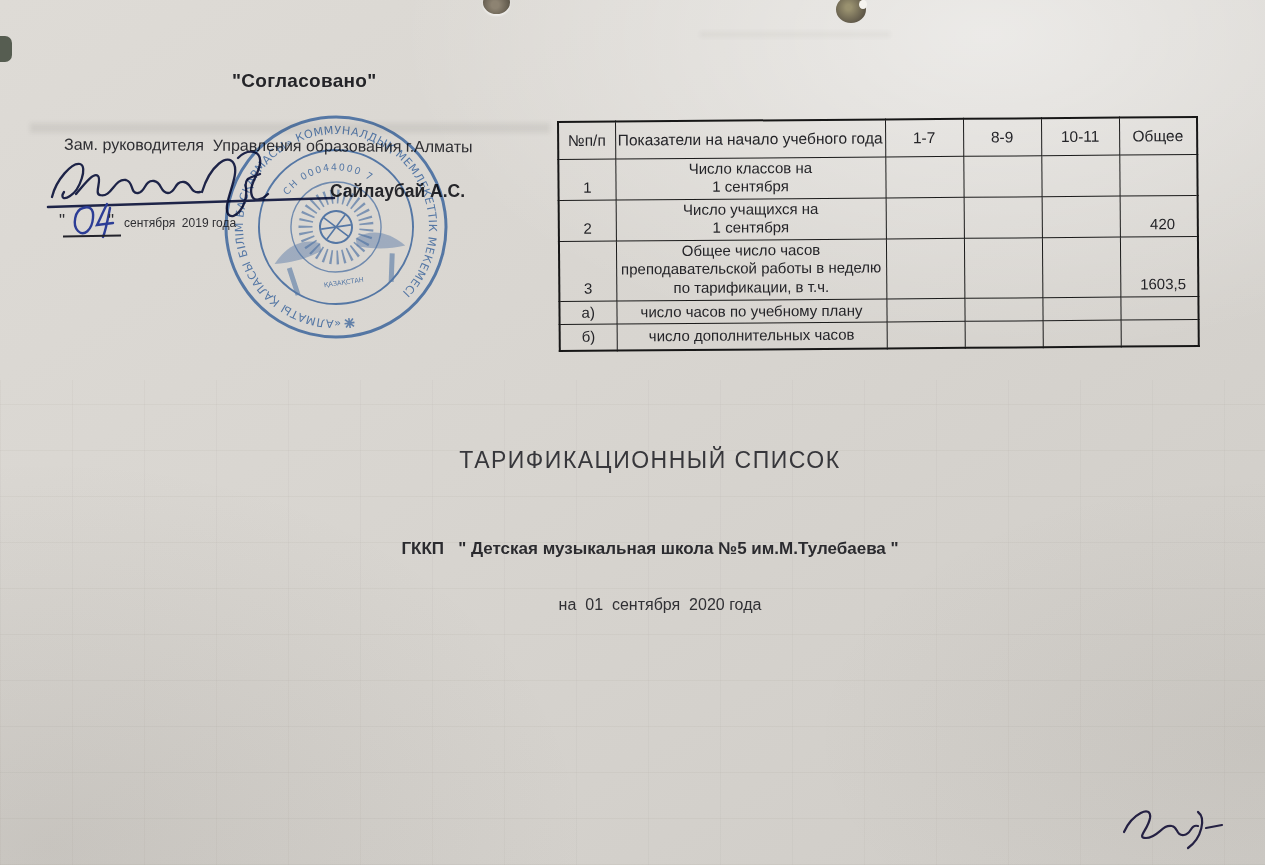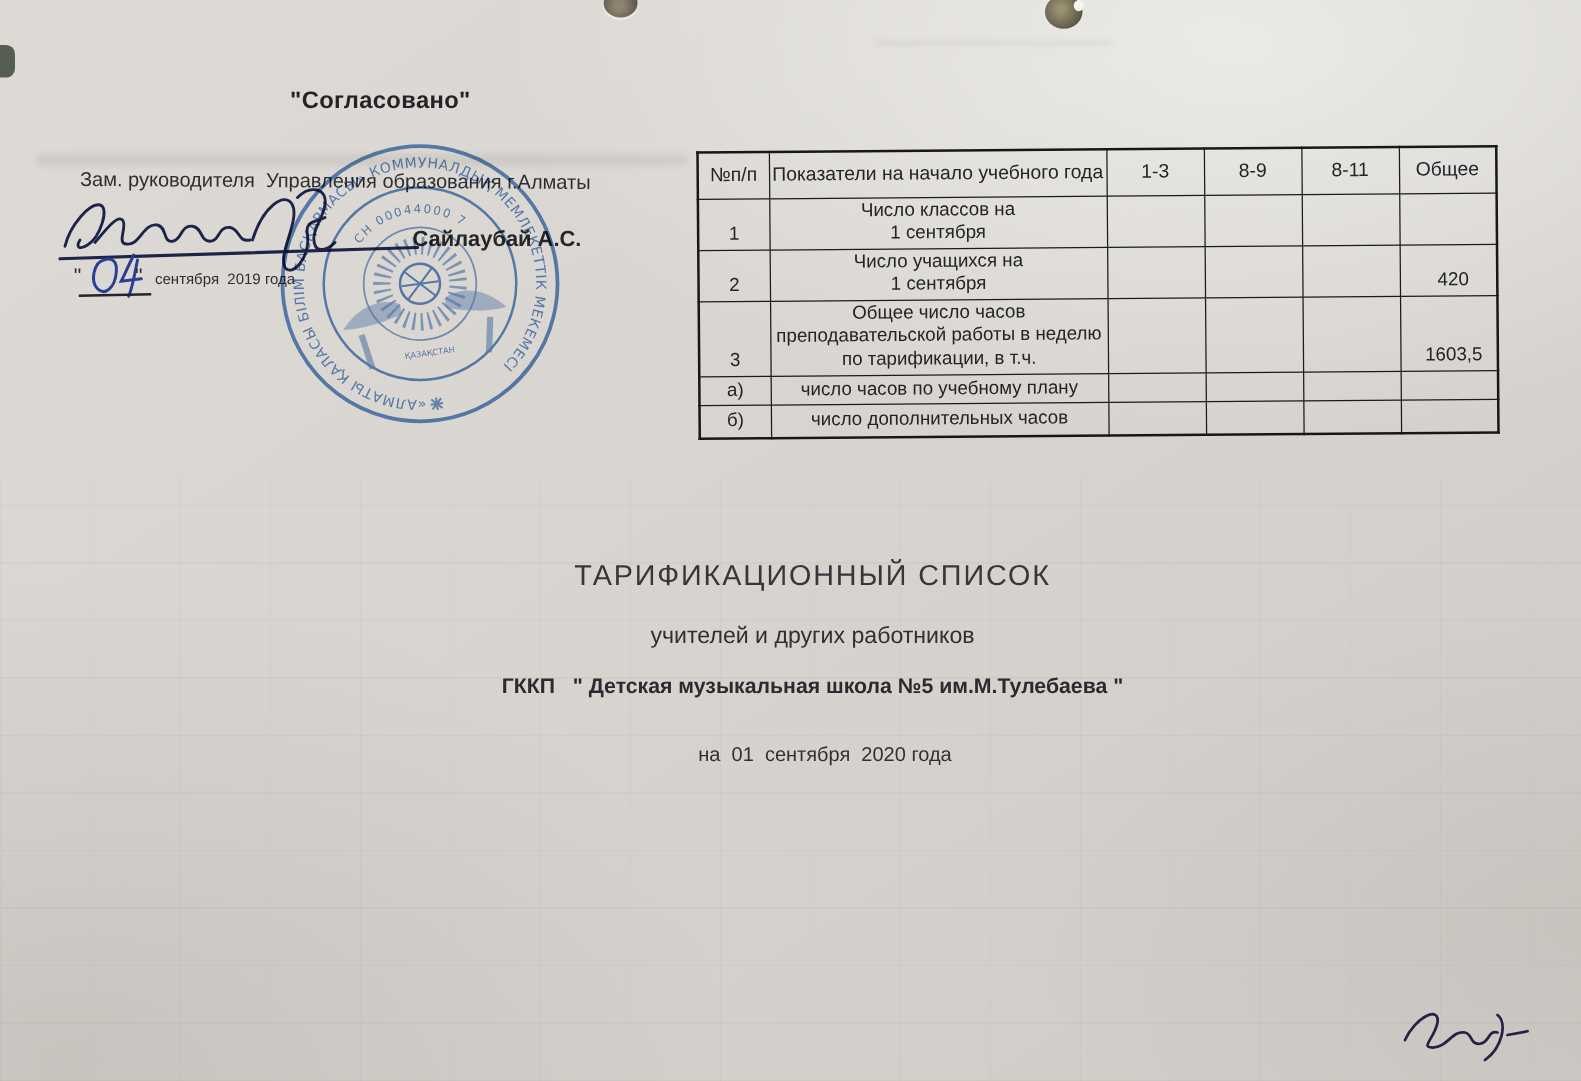--- a/index.html
+++ b/index.html
@@ -150,23 +150,23 @@
         <col style="width:270px">
         <col style="width:78px">
       <col style="width:78px">
         <col style="width:78px">
         <col style="width:78px">
     </colgroup>
     <tbody>
       <tr class="hrow rh">
         <td>№п/п</td>
         <td>Показатели на начало учебного года</td>
-        <td>1-3</td>
+        <td>1-7</td>
         <td>8-9</td>
-        <td>8-11</td>
+        <td>10-11</td>
         <td>Общее</td>
       </tr>
       <tr class="r1">
         <td class="cell-num">1</td>
         <td class="cell-ind">Число классов на
 1 сентября</td>
         <td></td>
         <td></td>
         <td></td>
         <td class="cell-val"></td>
@@ -203,21 +203,20 @@
         <td>число дополнительных часов</td>
         <td></td>
         <td></td>
         <td></td>
         <td></td>
       </tr>
     </tbody>
   </table>
 
   <div class="abs ctr main-title pre">ТАРИФИКАЦИОННЫЙ СПИСОК</div>
-  <div class="abs ctr subtitle pre">учителей и других работников</div>
   <div class="abs ctr org1 pre">ГККП   " Детская музыкальная школа №5 им.М.Тулебаева "</div>
   <div class="abs ctr tar-date pre">на  01  сентября  2020 года</div>
 
   <svg class="abs corner-sig-svg" width="132" height="66" viewBox="0 0 132 66">
     <g fill="none" stroke="#2e2a58" stroke-width="2.2" stroke-linecap="round">
       <path d="M12,40 C20,22 40,12 38,26 C36,38 24,46 34,46 C46,46 50,32 60,34 C66,35 64,44 72,43 C80,42 78,32 86,34"></path>
       <path d="M86,20 C94,26 90,46 76,56"></path>
       <path d="M94,36 L110,33"></path>
     </g>
   </svg>

